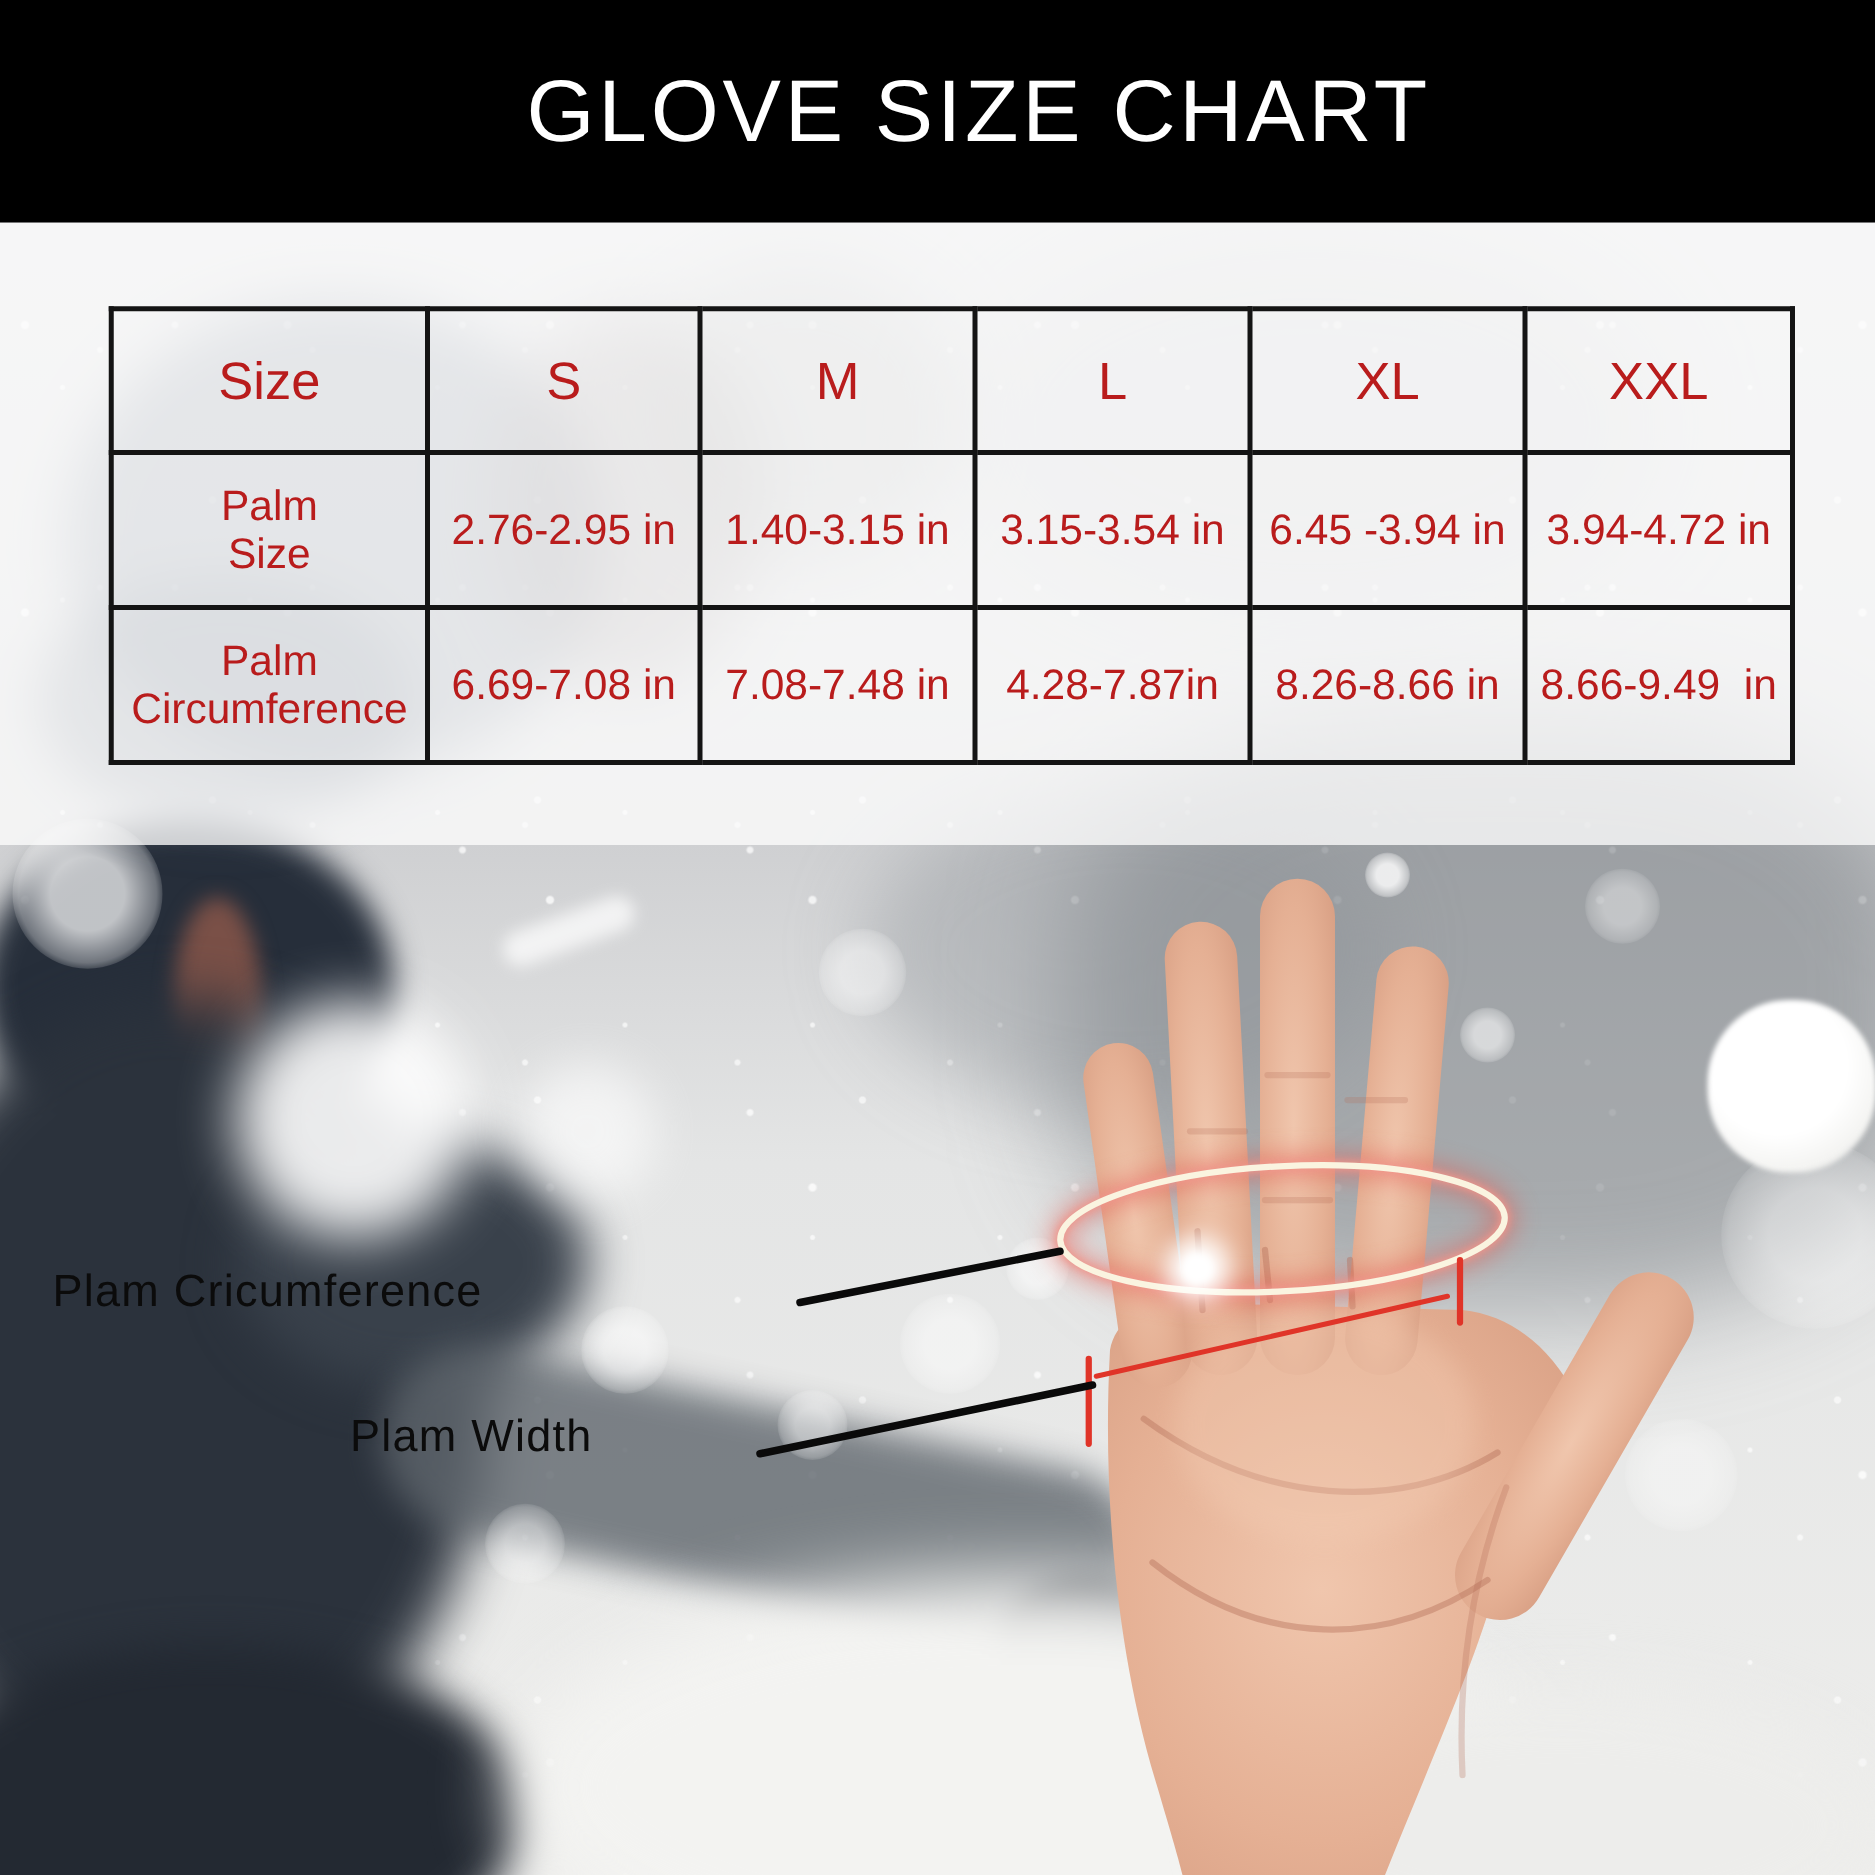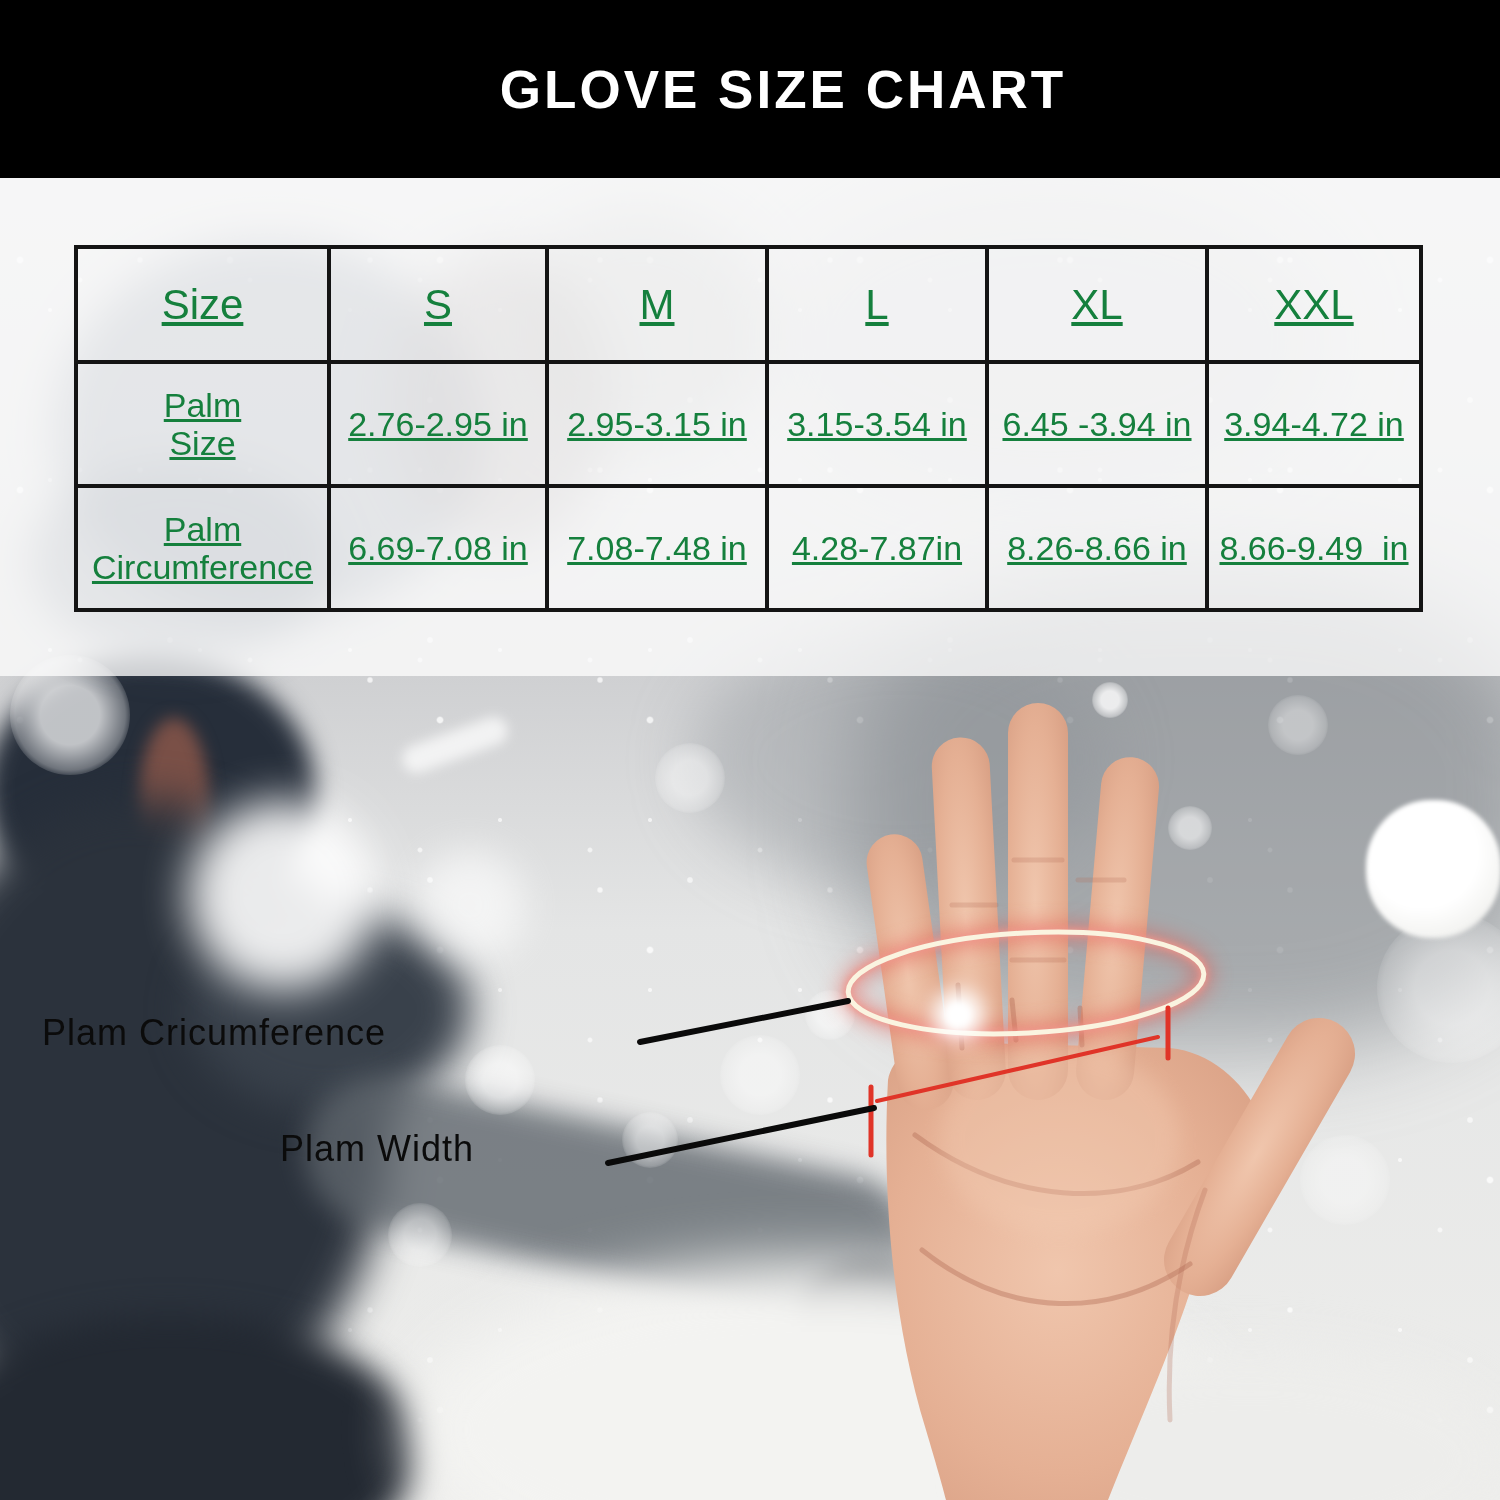--- a/index.html
+++ b/index.html
@@ -58,26 +58,26 @@
   .light-overlay { position:absolute; left:0; top:178px; width:1500px; height:498px;
     background:rgba(252,252,252,.78); }
 
   .snowball { position:absolute; left:1366px; top:800px; width:135px; height:138px; border-radius:48%;
     background:radial-gradient(circle at 42% 38%, #ffffff 0 48%, #f4f4f2 72%, rgba(228,229,227,.7) 88%, transparent 100%);
     filter:blur(2px); }
 
   
   .header { position:absolute; left:0; top:0; width:1500px; height:178px; background:#000000;
     display:flex; align-items:center; justify-content:center; }
-  .header h1 { margin:0; color:#ffffff; font-size:53px; font-weight:bold; letter-spacing:3px;
+  .header h1 { margin:0; color:#ffffff; font-size:70px; font-weight:normal; letter-spacing:3px;
     transform:translateX(33px); white-space:nowrap; }
 
   
-  table.size-table { position:absolute; left:74px; top:245px; width:1345px; height:367px;
-    border-collapse:collapse; table-layout:fixed; color:#15803d;text-decoration:underline; }
+  table.size-table { position:absolute; left:87px; top:245px; width:1345px; height:367px;
+    border-collapse:collapse; table-layout:fixed; color:#b91c1c; }
   table.size-table td { border:4px solid #141414; text-align:center; vertical-align:middle; padding:0; }
   tr.hdr-row { height:115px; }
   tr.data-row-1 { height:124px; }
   tr.data-row-2 { height:124px; }
   td.hdr-cell  { font-size:42px; }
   td.label-cell{ font-size:34px; line-height:38px; }
   td.value-cell{ font-size:34px; white-space:pre; }
   td .line { display:block; }
 
   
@@ -219,21 +219,21 @@
       <td class="hdr-cell">L</td>
       <td class="hdr-cell">XL</td>
       <td class="hdr-cell">XXL</td>
     </tr>
     <tr class="data-row-1">
       <td class="label-cell">
         <span class="line">Palm</span>
         <span class="line">Size</span>
       </td>
       <td class="value-cell">2.76-2.95 in</td>
-      <td class="value-cell">2.95-3.15 in</td>
+      <td class="value-cell">1.40-3.15 in</td>
       <td class="value-cell">3.15-3.54 in</td>
       <td class="value-cell">6.45 -3.94 in</td>
       <td class="value-cell">3.94-4.72 in</td>
     </tr>
     <tr class="data-row-2">
       <td class="label-cell">
         <span class="line">Palm</span>
         <span class="line">Circumference</span>
       </td>
       <td class="value-cell">6.69-7.08 in</td>

